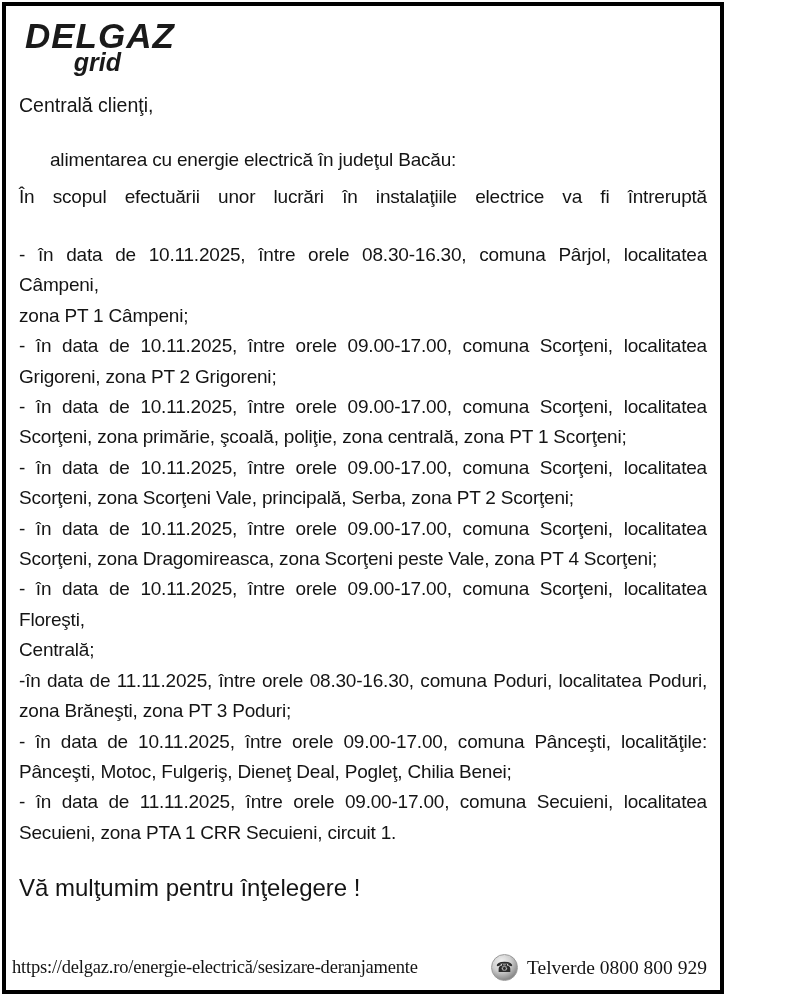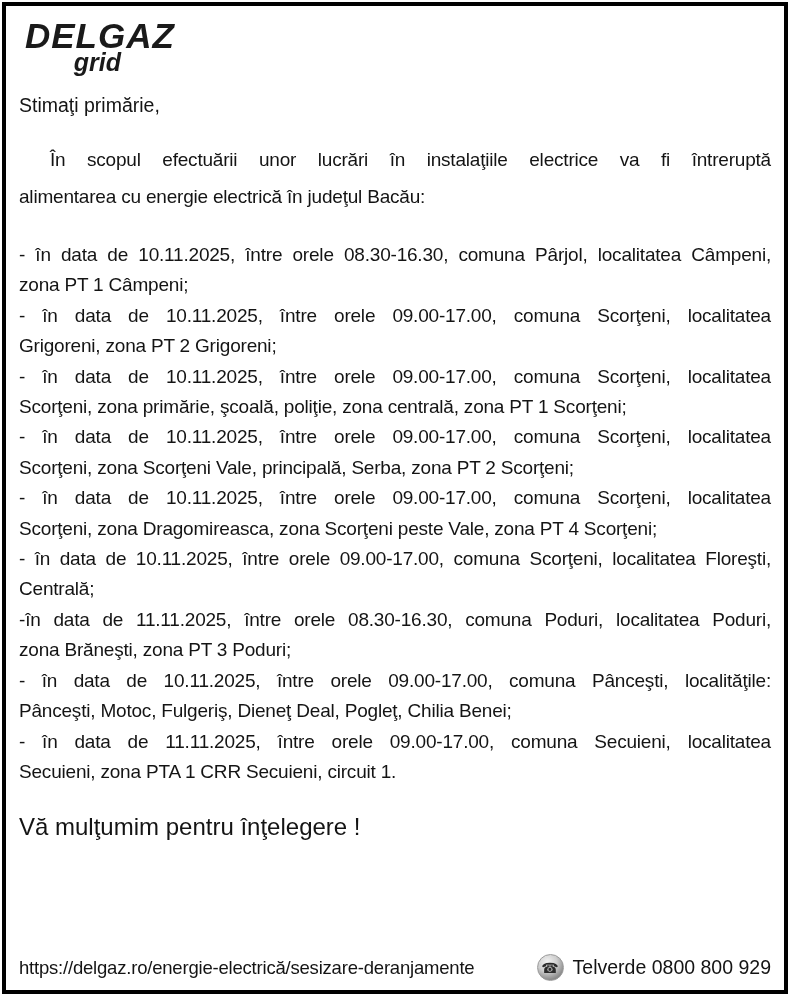--- a/index.html
+++ b/index.html
@@ -2,21 +2,21 @@
 <html><head>
 <meta charset="utf-8">
 <style>
   html, body {
     margin: 0;
     padding: 0;
     background: #ffffff;
   }
   .page {
     position: relative;
-    width: 786px;
+    width: 722px;
     height: 992px;
     margin: 2px;
     box-sizing: border-box;
     border: 4px solid #000000;
     background: #ffffff;
     padding: 10px 13px;
     font-family: "Liberation Sans", sans-serif;
     color: #141414;
     overflow: hidden;
   }
@@ -73,26 +73,27 @@
     text-align-last: left;
   }
   .closing {
     margin-top: 27px;
     font-size: 24px;
     line-height: 26px;
   }
   
   .footer {
     position: absolute;
-    left: 13px;
+    left: 6px;
     right: 13px;
     bottom: 9px;
     display: flex;
     justify-content: space-between;
     align-items: center;
+    font-family: Liberation Serif, serif;
   }
   .url {
     font-size: 18.5px;
     letter-spacing: -0.2px;
     color: #141414;
     text-decoration: none;
     cursor: pointer;
   }
   .phone {
     display: flex;
@@ -118,25 +119,25 @@
 </head>
 <body>
 
 <div class="page">
 
   <div class="logo">
     <div class="brand">DELGAZ</div>
     <div class="brand-sub">grid</div>
   </div>
 
-  <div class="greeting">Stimaţi primărie,</div>
+  <div class="greeting">Centrală clienţi,</div>
 
   <div class="intro">
+      <div class="line last" style="">alimentarea cu energie electrică în judeţul Bacău:</div>
       <div class="line" style="">În scopul efectuării unor lucrări în instalaţiile electrice va fi întreruptă</div>
-      <div class="line last" style="">alimentarea cu energie electrică în judeţul Bacău:</div>
     </div>
 
   <div class="items">
       <div class="item">
         <div class="line" style="">- în data de 10.11.2025, între orele 08.30-16.30, comuna Pârjol, localitatea Câmpeni,</div>
         <div class="line last" style="">zona PT 1 Câmpeni;</div>
       </div>
       <div class="item">
         <div class="line" style="">- în data de 10.11.2025, între orele 09.00-17.00, comuna Scorţeni, localitatea</div>
         <div class="line last" style="">Grigoreni, zona PT 2 Grigoreni;</div>

